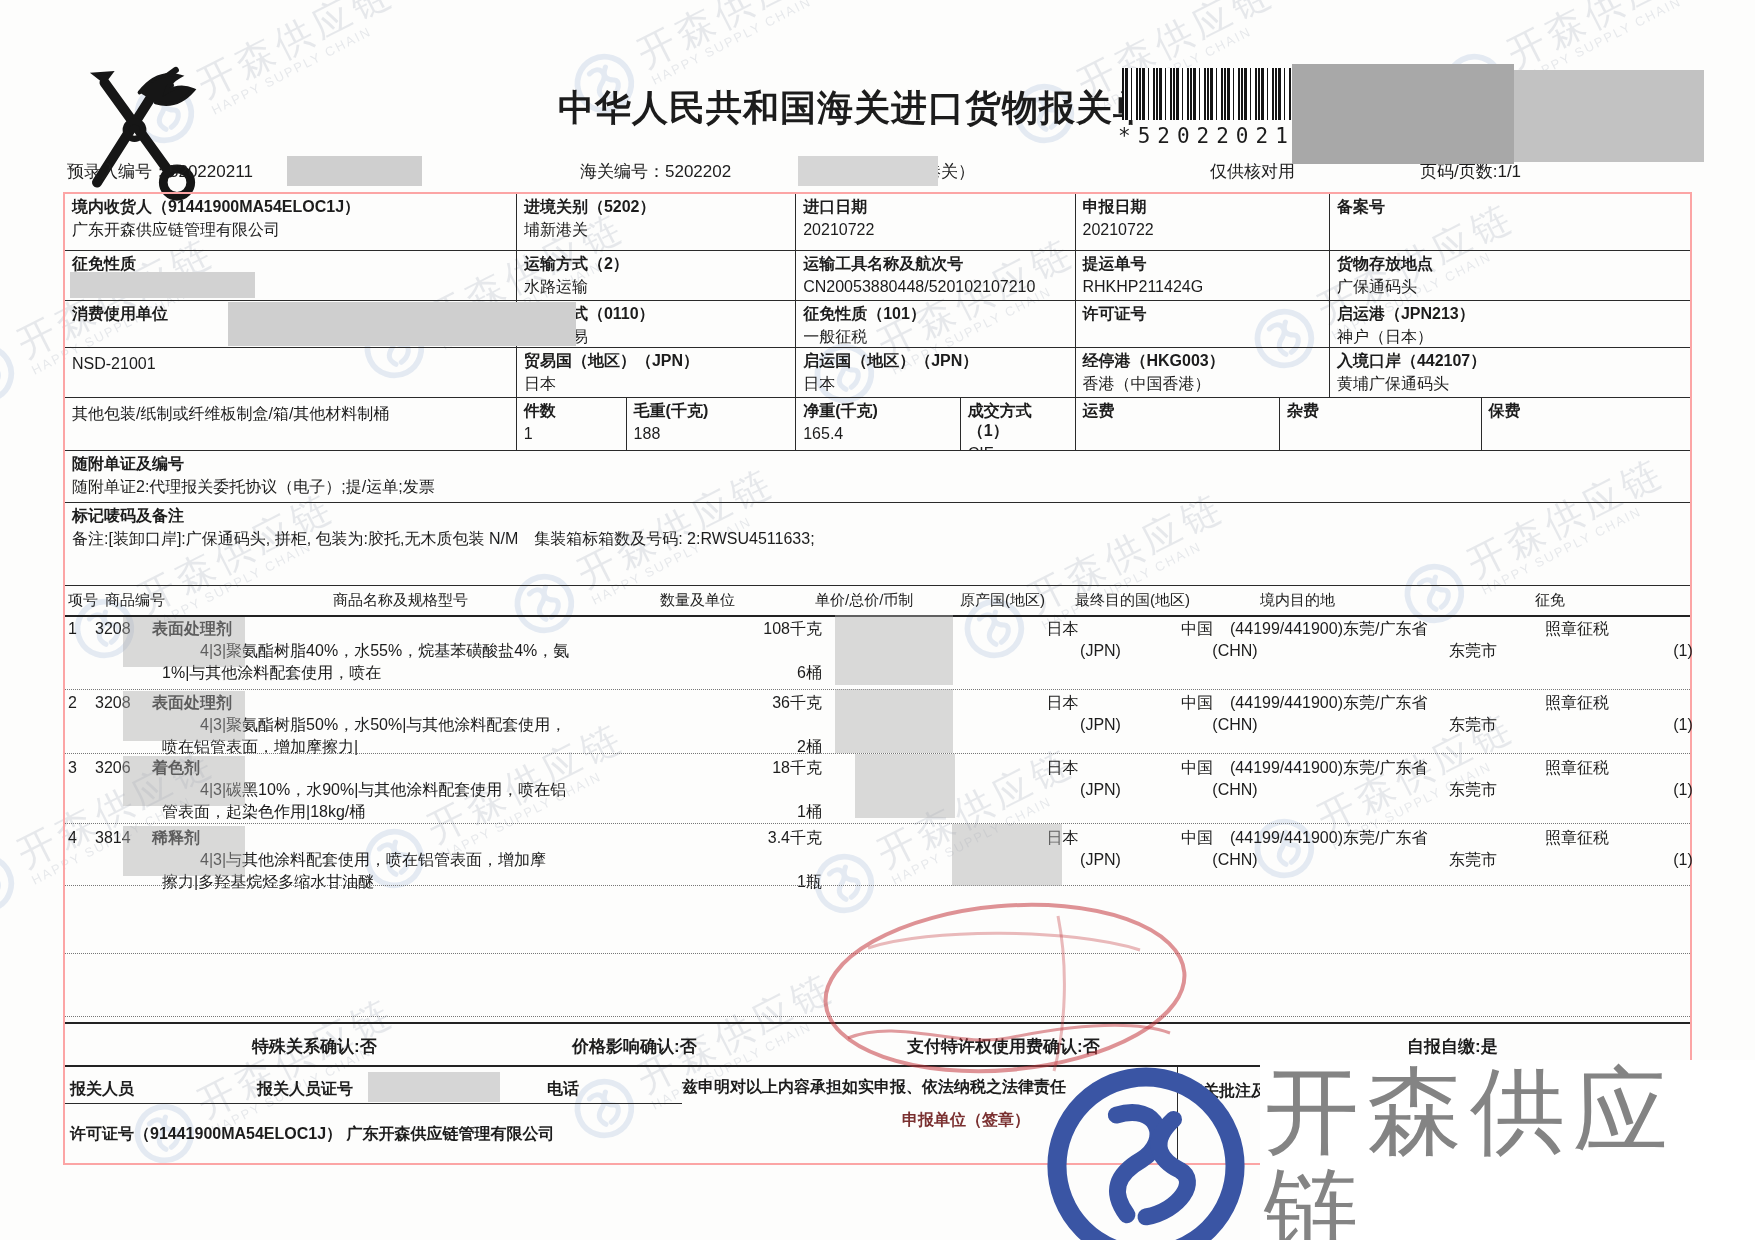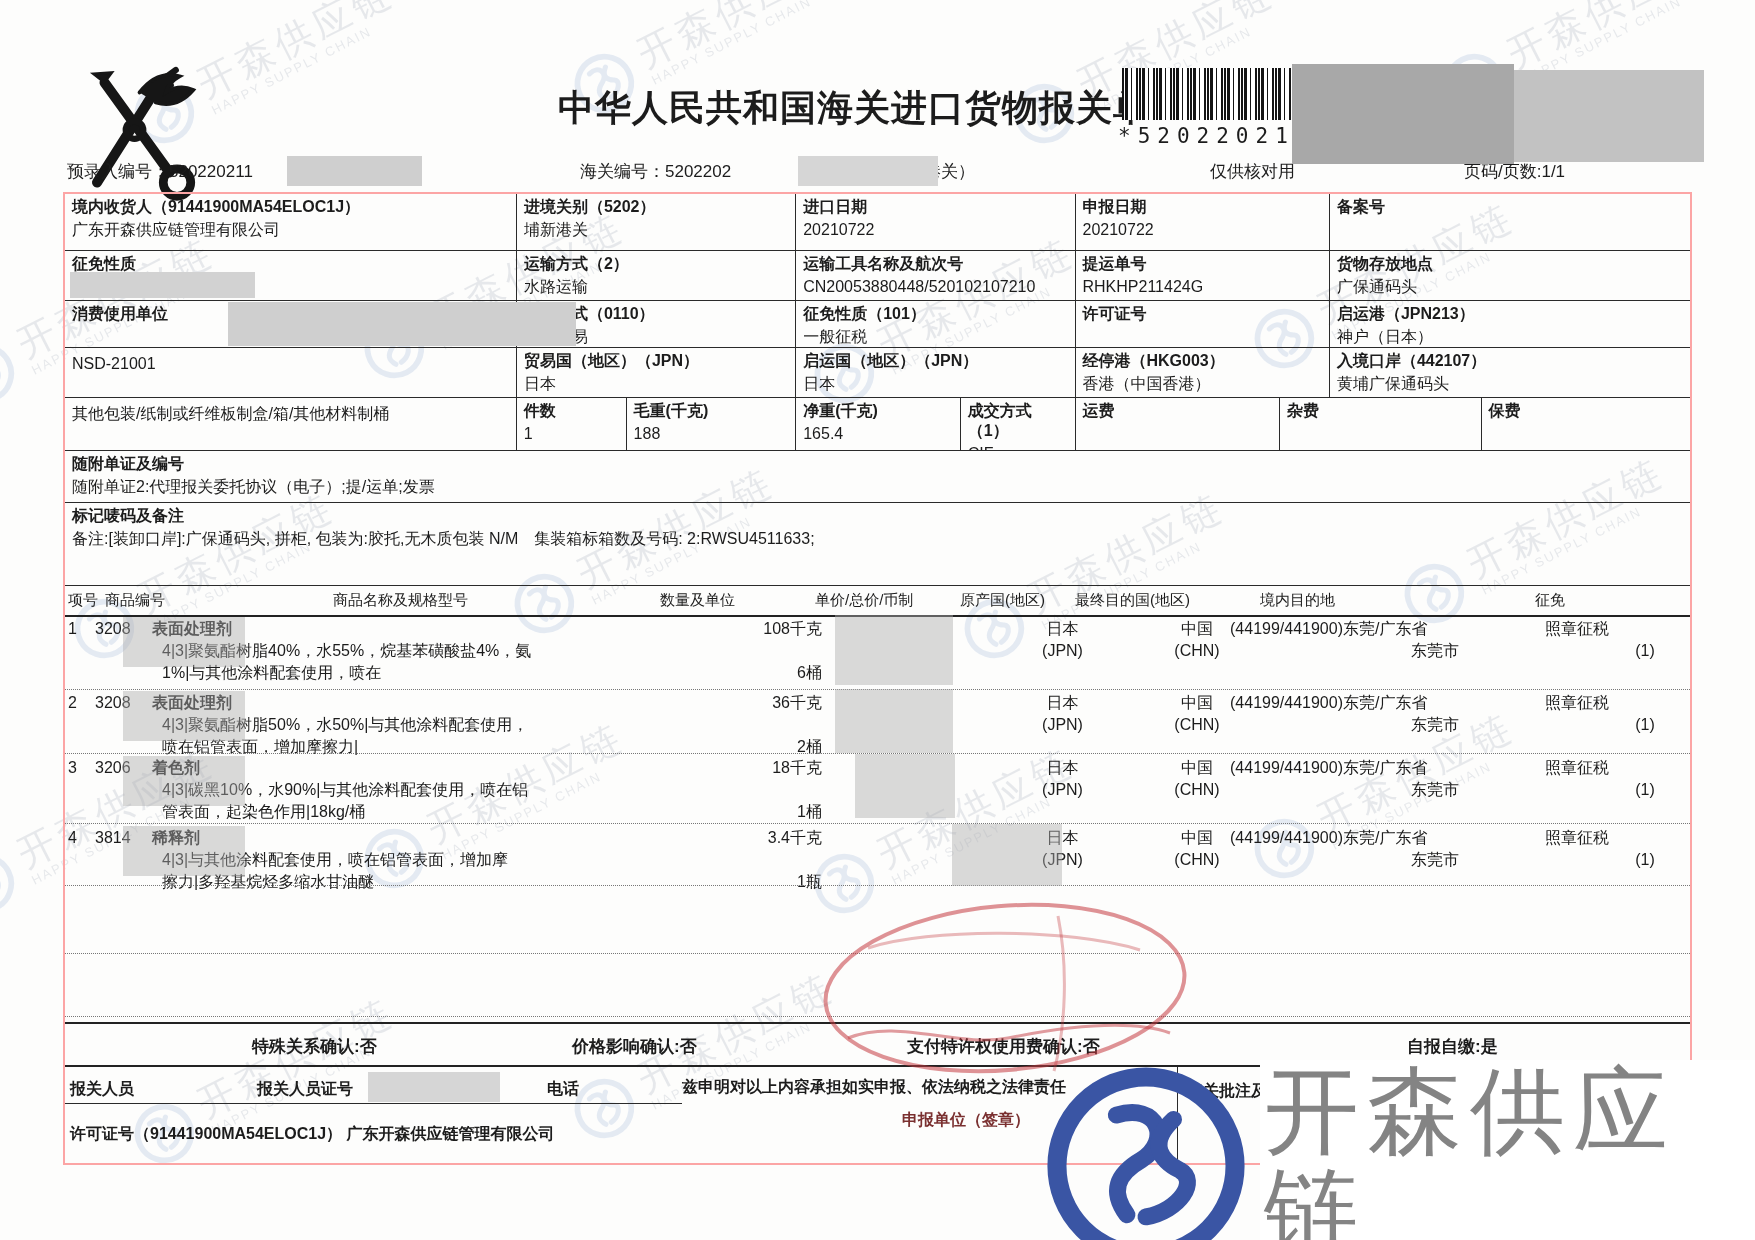--- a/index.html
+++ b/index.html
@@ -33,21 +33,21 @@
   .val{font-size:16px;margin-top:3px;line-height:1.2;}
   .w1{width:452px}.w2{width:280px}.w3{width:280px}.w4{width:255px}.w5{width:362px}
   .p1{width:452px}.p2{width:110px}.p3{width:170px}.p4{width:165px}.p5{width:115px}
   .p6{width:205px}.p7{width:210px}.p8{width:202px}
   
   .goods{position:relative;height:437px;border-top:1.5px solid #2a2a2a;box-sizing:border-box;}
   .gh{position:absolute;top:5px;font-size:15px;font-weight:normal;}
   .ghline{position:absolute;left:0;right:0;top:29px;border-top:2px solid #222;}
   .gi{position:absolute;left:0;width:100%;height:66px;font-size:16px;}
   .gi span{position:absolute;top:0;line-height:1.2;}
-  .l2{top:22px !important;} .l3{top:44px !important;}
+  .l2{top:22px !important;margin-left:38px;} .l3{top:44px !important;}
   .gseq{left:3px}.gcode{left:30px}.gname{left:87px;font-weight:bold}.gd{left:97px}
   .gqty{left:520px;width:237px;text-align:right;}
   .gorigin{left:940px;width:115px;text-align:center;}
   .gdest{left:1077px;width:110px;text-align:center;}
   .gplace{left:1165px;}
   .gplace2{left:1300px;width:140px;text-align:center;}
   .gduty{left:1480px;}
   .gduty2{left:1540px;width:80px;text-align:center;}
   .dot{position:absolute;left:0;right:0;border-top:1px dotted #777;}
   .blur{position:absolute;background:rgba(172,172,172,.45);z-index:3;}
@@ -257,21 +257,21 @@
   </svg>
 
   <div class="title">中华人民共和国海关进口货物报关单</div>
   <div class="barcode"></div>
   <div class="barcode-text">*52022021</div>
 
   <div class="topline" style="left:67px">预录入编号：520220211</div>
   <div class="topline" style="left:580px">海关编号：5202202</div>
   <div class="topline" style="left:873px">（埔新港关）</div>
   <div class="topline" style="left:1210px">仅供核对用</div>
-  <div class="topline" style="left:1464px">页码/页数:1/1</div>
+  <div class="topline" style="left:1420px">页码/页数:1/1</div>
 
   <div class="form">
     <div class="fr" style="height:56px">
       <div class="fc w1">
         <div class="lbl">境内收货人（91441900MA54ELOC1J）</div>
         <div class="val">广东开森供应链管理有限公司</div>
       </div>
       <div class="fc w2">
         <div class="lbl">进境关别（5202）</div>
         <div class="val">埔新港关</div>

